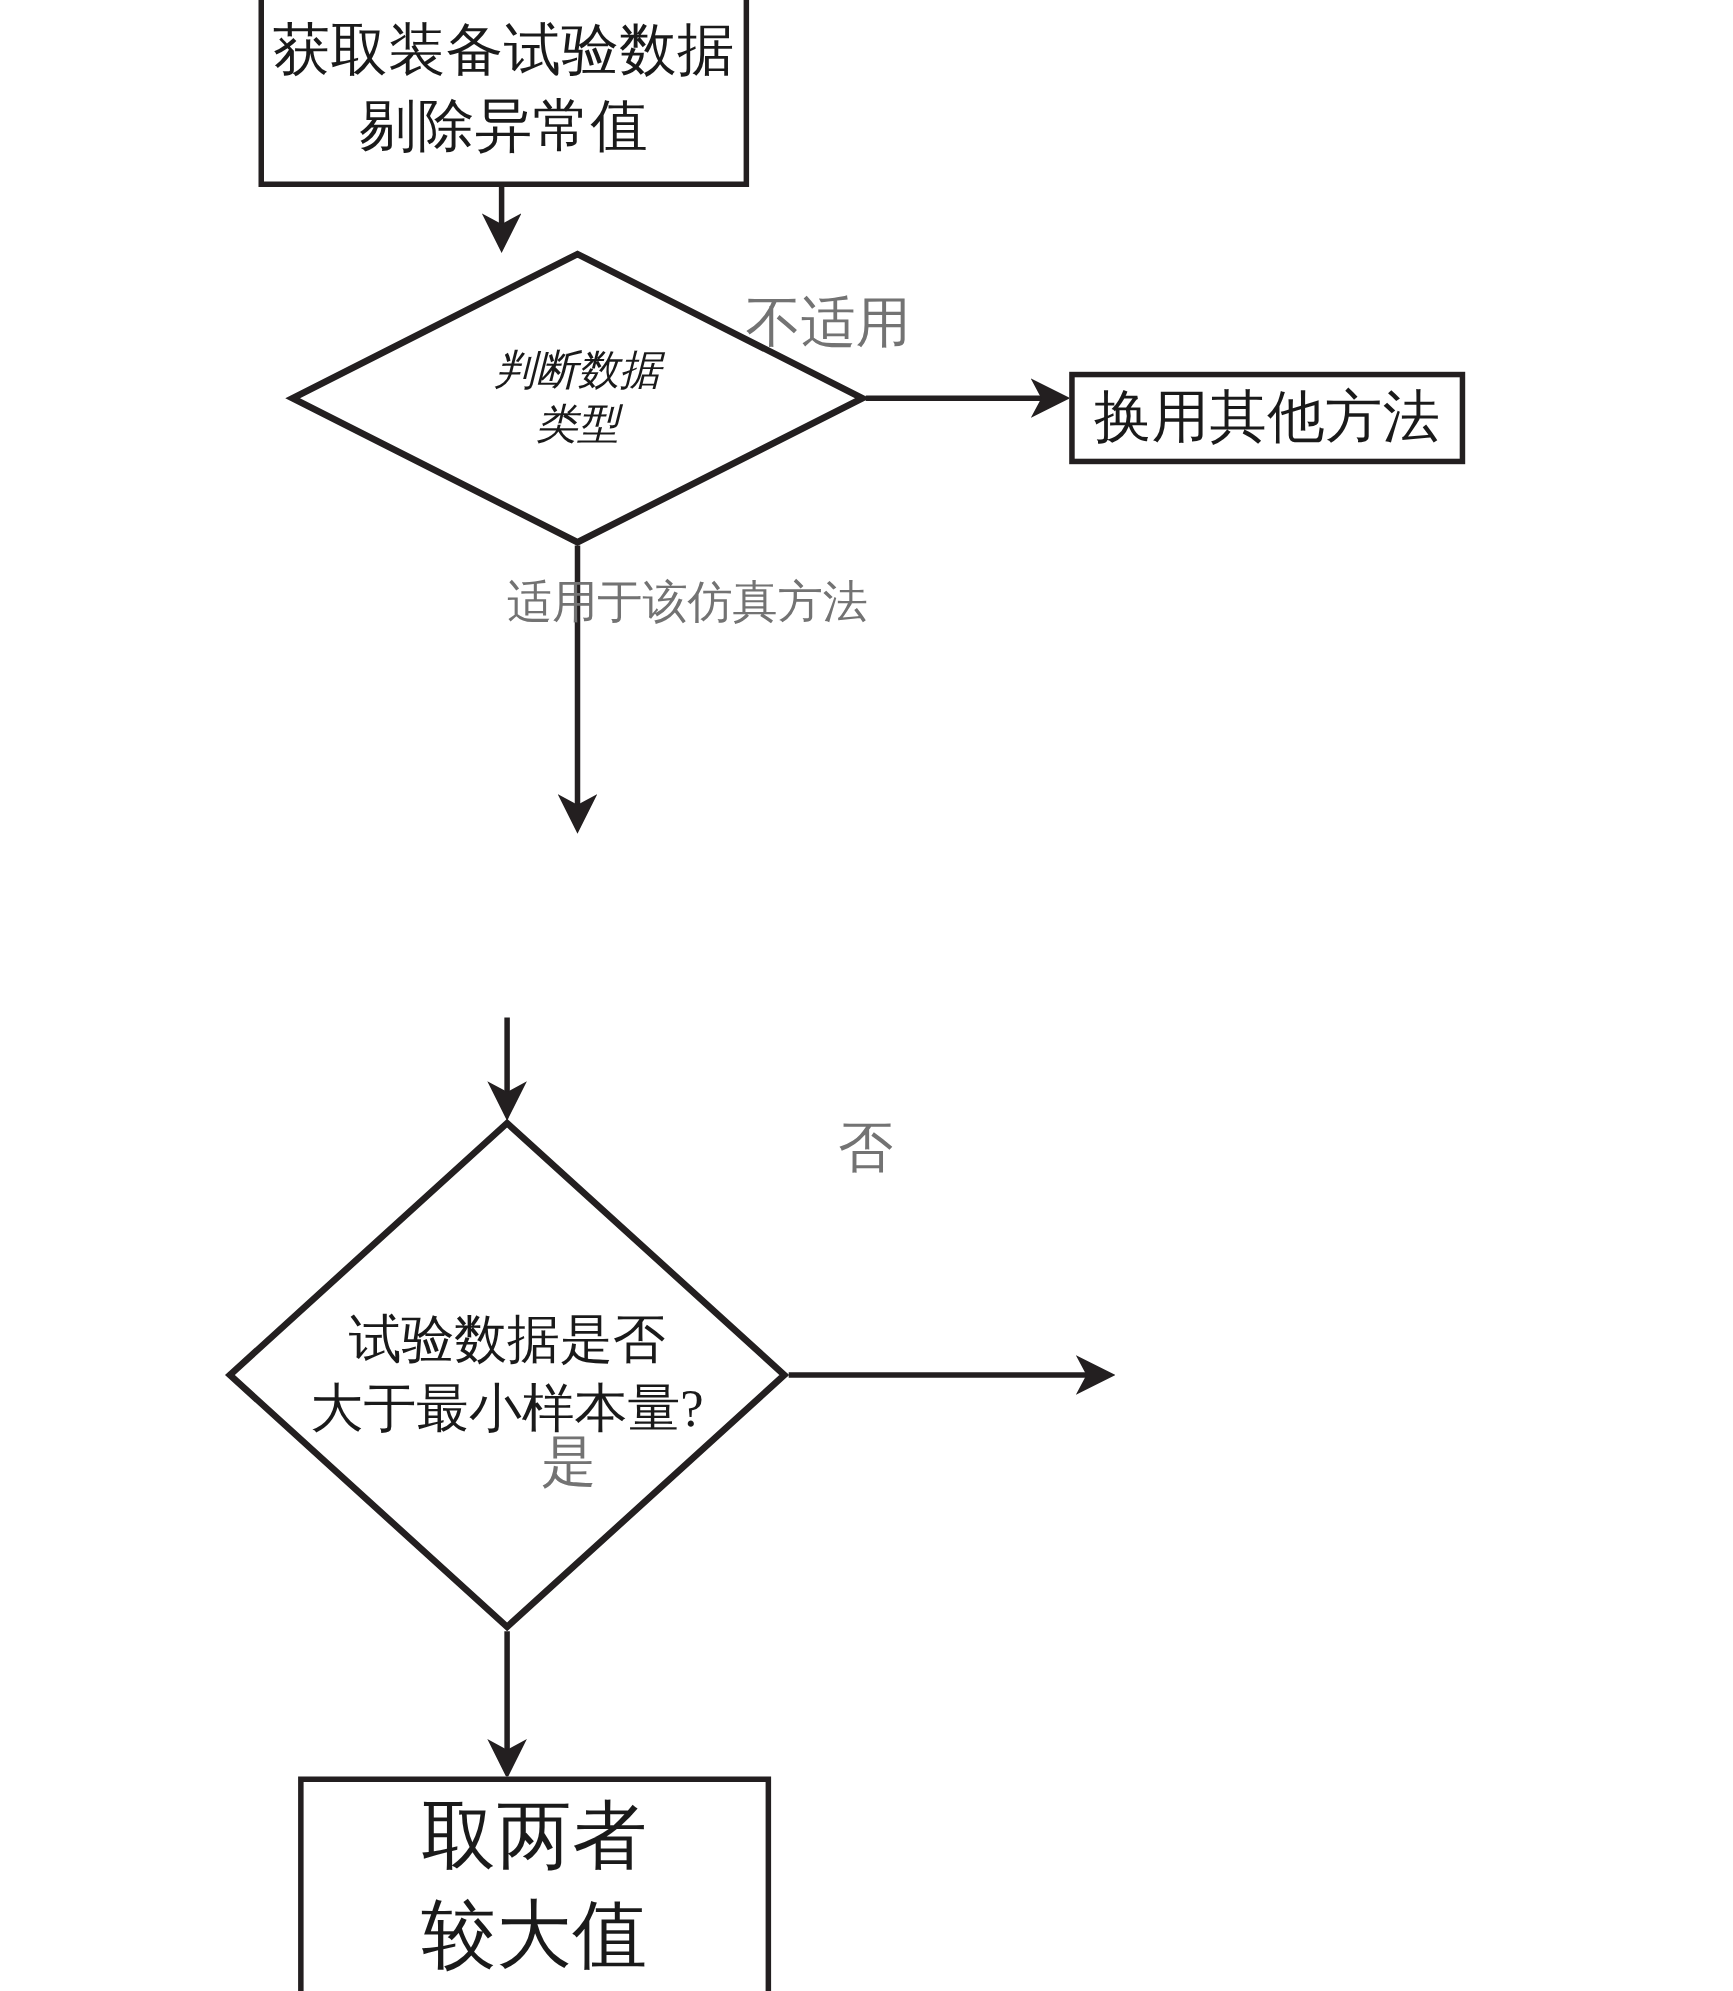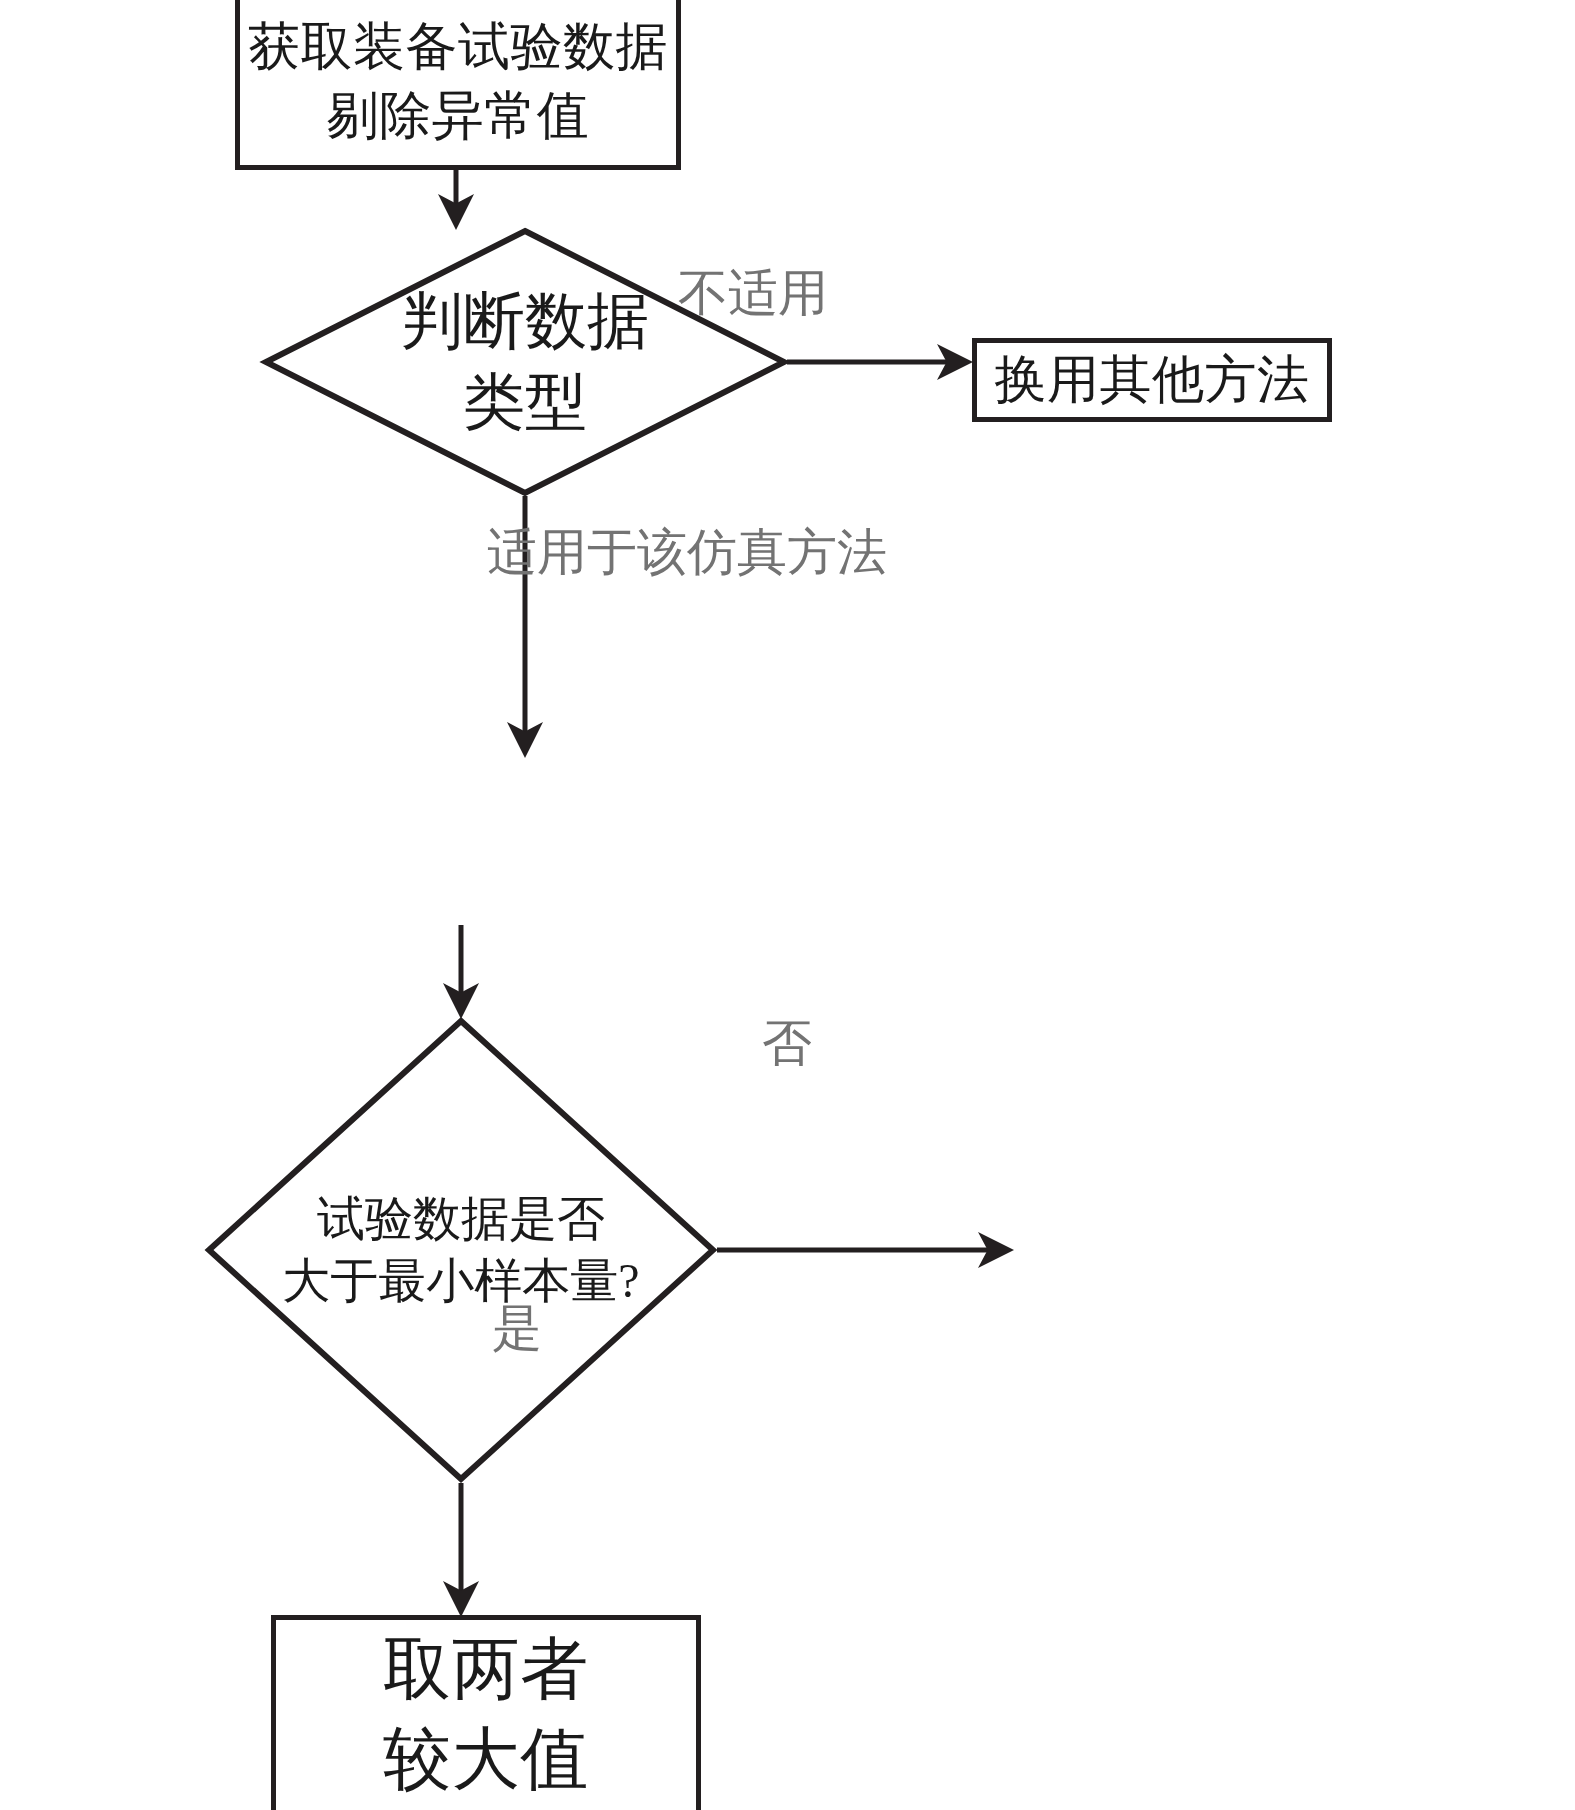--- a/index.html
+++ b/index.html
@@ -70,39 +70,39 @@
     width: 1575px;
     height: 1810px;
     pointer-events: none;
   }
 
   
   #box-acquire   { left: 235px; top: -6px;   width: 446px; height: 176px; }
   #box-acquire .node-text { font-size: 52px; }
 
   #dia-datatype  { left: 263px; top: 228px;  width: 524px; height: 268px; }
-  #dia-datatype .diamond-label { font-size: 62px; }
+  #dia-datatype .diamond-label { font-size: 38px; font-style: italic; }
 
   #box-other     { left: 972px; top: 338px;  width: 360px; height: 84px; }
   #box-other .node-text { font-size: 52px; }
 
   #box-minsample { left: 271px; top: 757px;  width: 410px; height: 168px; }
   #box-minsample .node-text { font-size: 52px; }
 
   #dia-compare   { left: 205px; top: 1017px; width: 512px; height: 466px; }
   #dia-compare .diamond-label { font-size: 48px; }
 
   #box-addsample { left: 1013px; top: 1173px; width: 322px; height: 142px; }
   #box-addsample .node-text { font-size: 50px; }
 
   #box-takemax   { left: 271px; top: 1615px; width: 430px; height: 200px; }
   #box-takemax .node-text { font-size: 68px; }
 
   #lbl-notapplicable { left: 678px;  top: 268px;  font-size: 50px; }
-  #lbl-applicable    { left: 487px;  top: 527px;  font-size: 50px; }
+  #lbl-applicable    { left: 461px;  top: 527px;  font-size: 41px; }
   #lbl-no            { left: 762px;  top: 1018px; font-size: 50px; }
   #lbl-yes           { left: 492px;  top: 1303px; font-size: 50px; }
 </style>
 </head>
 <body>
 
 <div id="canvas">
 
   <svg id="edges" viewBox="0 0 1575 1810" xmlns="http://www.w3.org/2000/svg">
     <defs>

